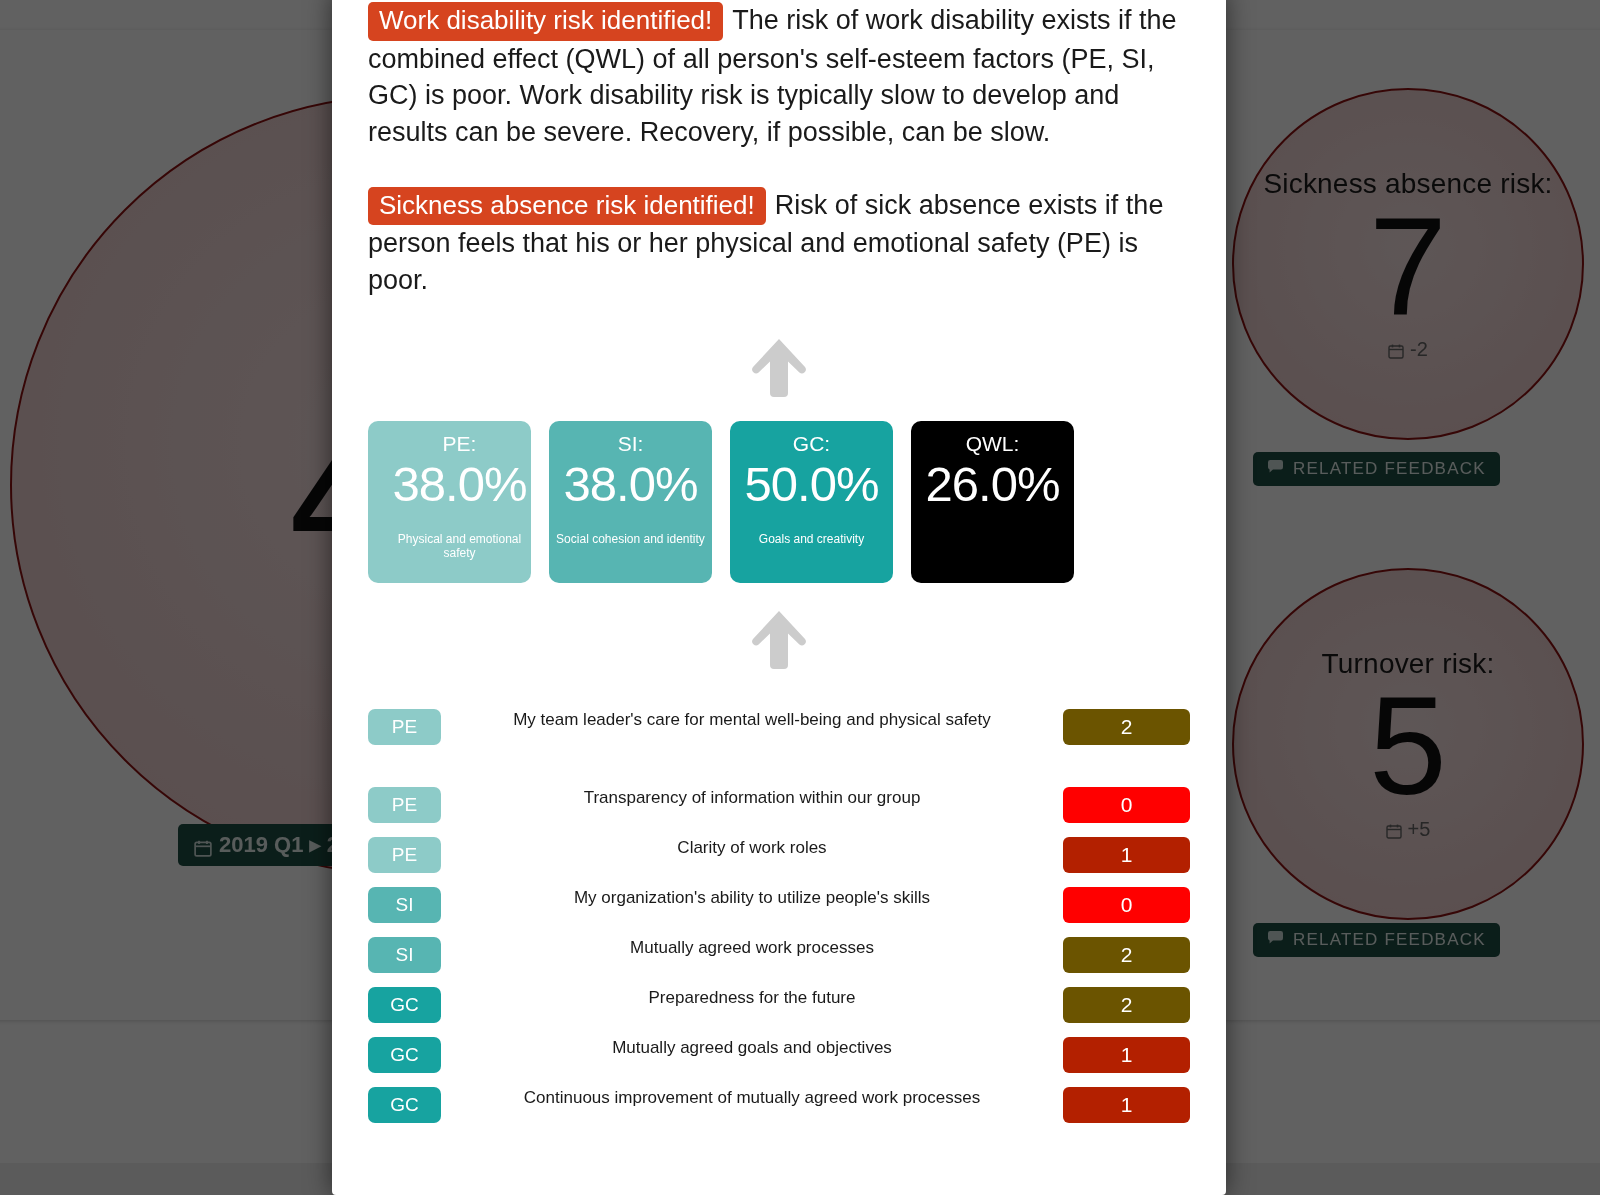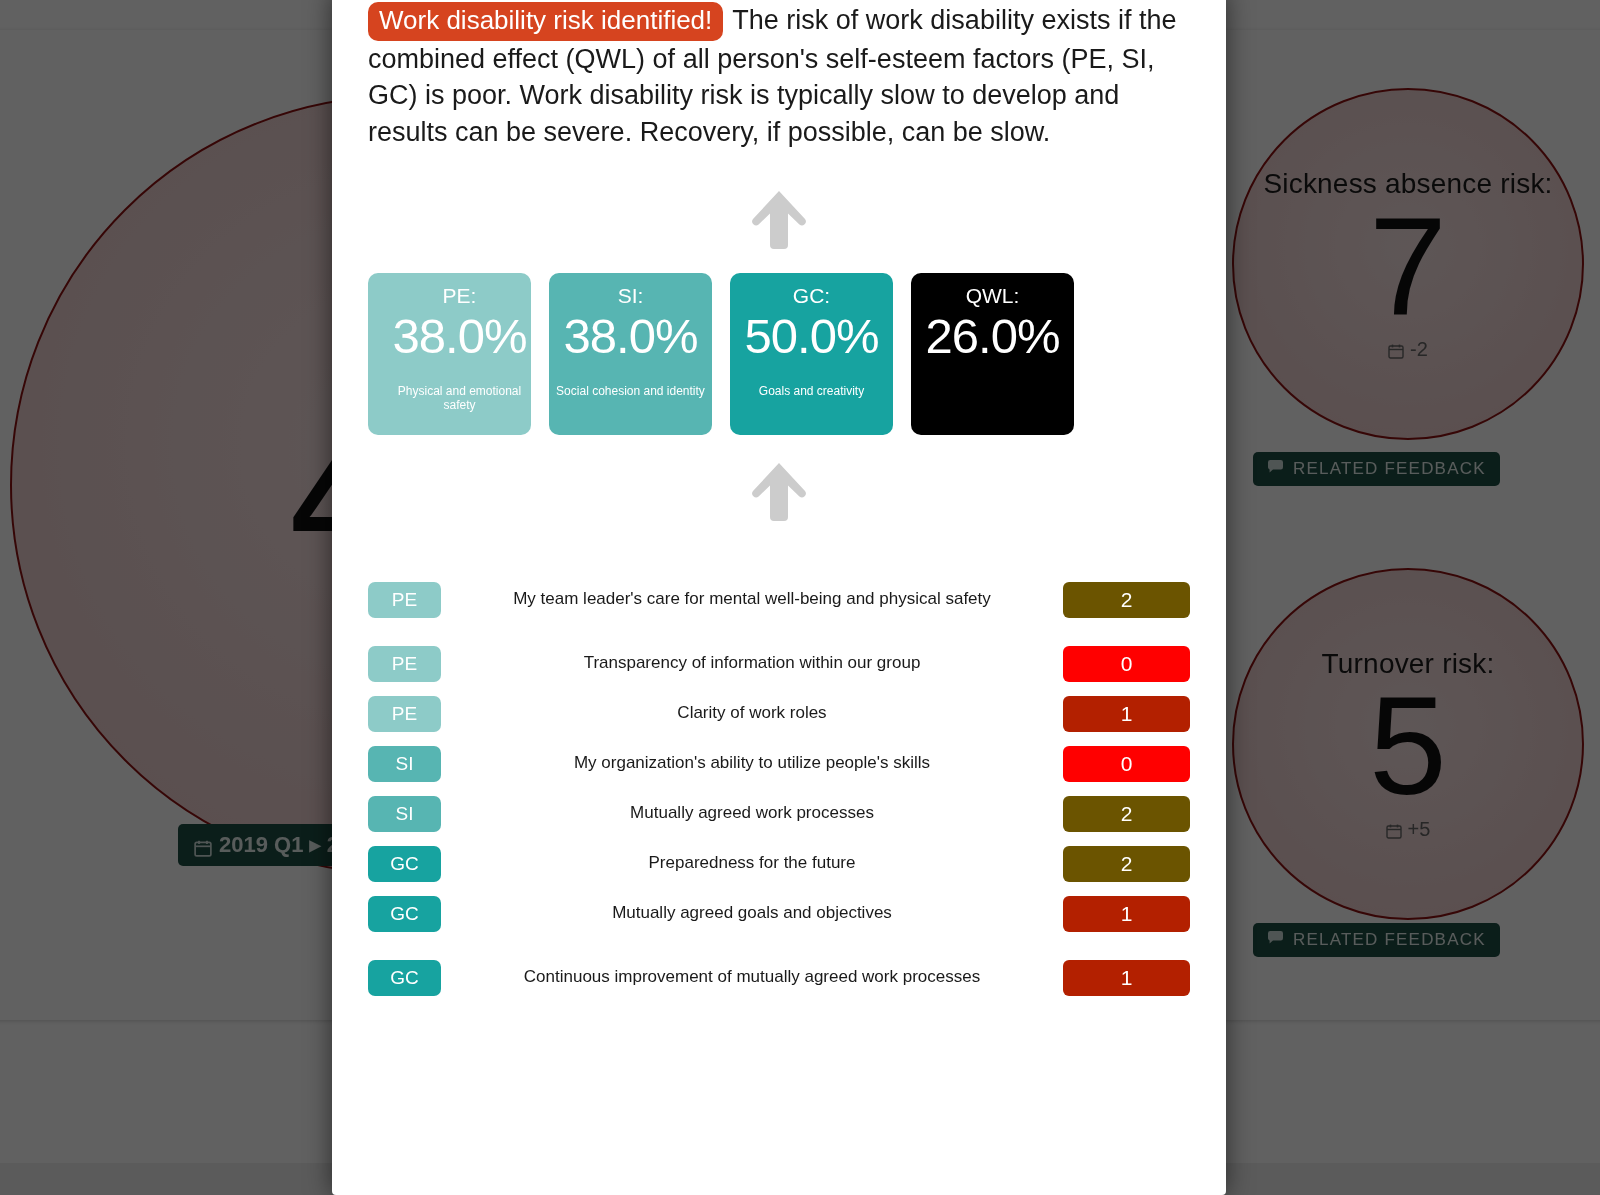--- a/index.html
+++ b/index.html
@@ -147,21 +147,21 @@
     font-size: 27px;
     line-height: 1.36;
     color: #1a1a1a;
   }
   .risk-para + .risk-para { margin-top: 36px; }
 
   .risk-tag {
     display: inline-block;
     background: #d6441f;
     color: #ffffff;
-    border-radius: 10px;
+    border-radius: 5px;
     padding: 2px 11px 4px;
     font-size: 26px;
     line-height: 1.25;
     margin-right: 9px;
     vertical-align: baseline;
   }
 
   
   .arrow-row {
     display: flex;
@@ -194,21 +194,21 @@
 
   .fc-key { font-size: 21px; font-weight: 400; line-height: 1.2; }
   .fc-val { font-size: 49px; font-weight: 400; line-height: 1.12; margin-top: 1px; letter-spacing: -1px; }
   .fc-sub { font-size: 12px; line-height: 1.22; margin-top: 20px; padding: 0 4px; }
 
   
   .q-list { margin-top: 4px; }
 
   .q-row {
     display: flex;
-    align-items: center;
+    align-items: flex-start;
     min-height: 50px;
     margin-bottom: 0px;
   }
 
   .q-tag {
     flex: 0 0 73px;
     height: 36px;
     border-radius: 7px;
     color: #ffffff;
     font-size: 19px;
@@ -332,20 +332,23 @@
 
   <div class="backdrop"></div>
 
   <div class="modal">
     <div class="modal-inner">
 
       <div>
         <p class="risk-para">
           <span class="risk-tag">Work disability risk identified!</span><span>The risk of work disability exists if the combined effect (QWL) of all person's self-esteem factors (PE, SI, GC) is poor. Work disability risk is typically slow to develop and results can be severe. Recovery, if possible, can be slow.</span>
         </p>
+        <p class="risk-para">
+          <span class="risk-tag">Sickness absence risk identified!</span><span>Risk of sick absence exists if the person feels that his or her physical and emotional safety (PE) is poor.</span>
+        </p>
       </div>
 
       <div class="arrow-row top">
         <span class="arrow-up">
           <svg viewBox="0 0 56 62" width="56" height="62">
             <path d="M28 2 L54 30 a4 4 0 01-5.6 5.6 L37 24.5 V56 a4 4 0 01-4 4 h-10 a4 4 0 01-4-4 V24.5 L7.6 35.6 A4 4 0 012 30 Z" fill="#cccccc"></path>
           </svg>
         </span>
       </div>
 

